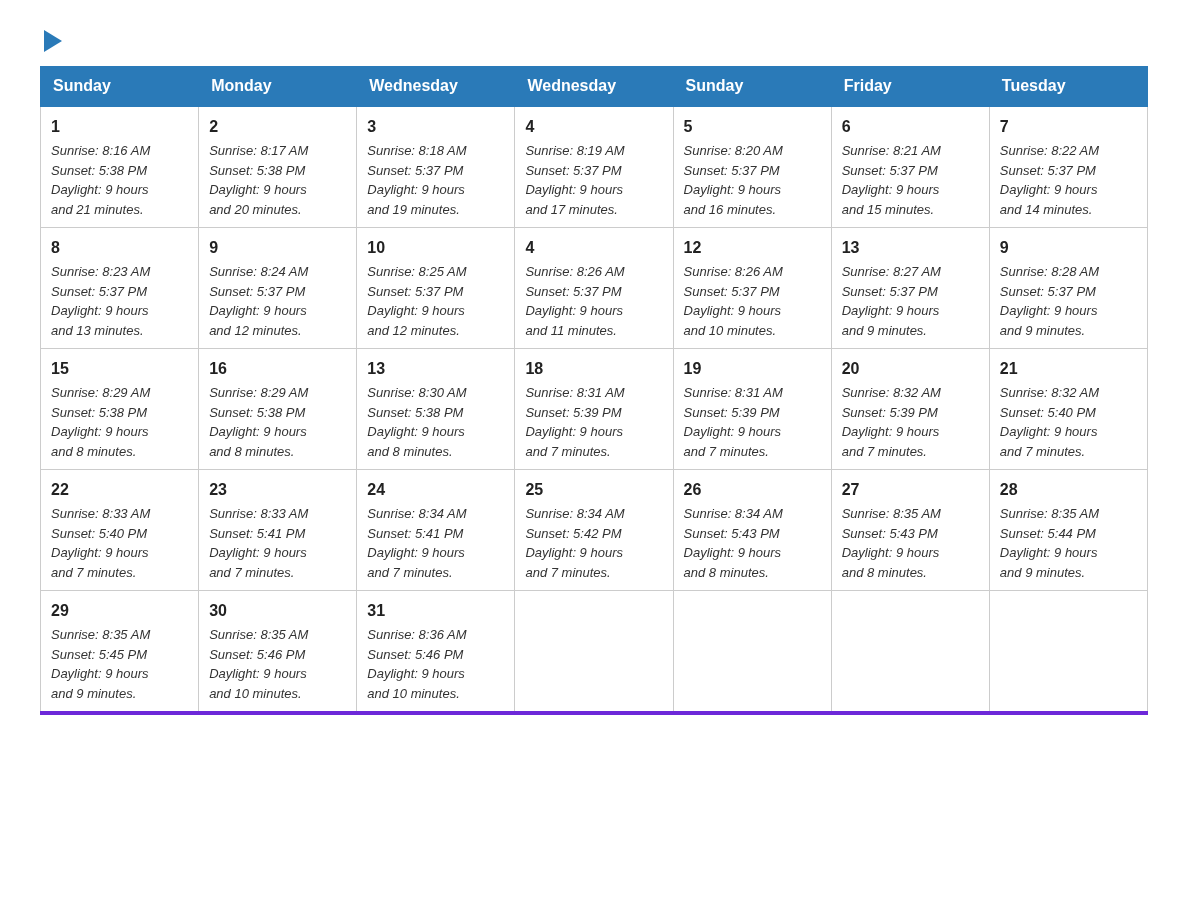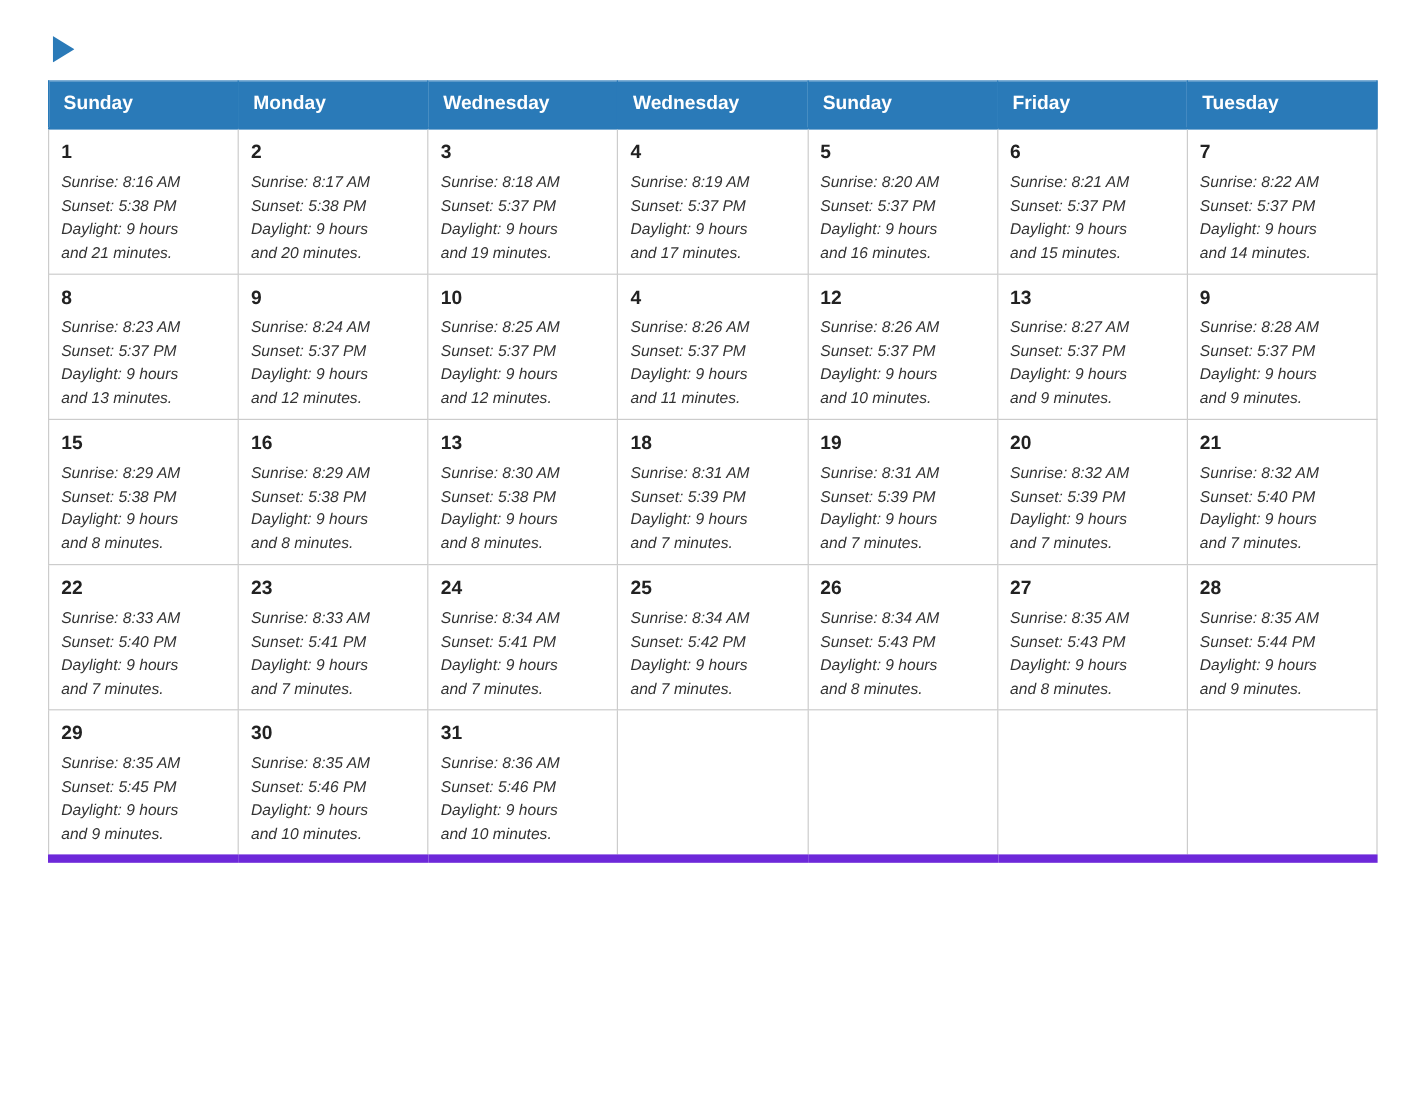--- a/index.html
+++ b/index.html
@@ -79,21 +79,21 @@
       color: #222;
       display: block;
       margin-bottom: 2px;
     }
     .calendar-table tbody tr td .day-info {
       font-size: 13px;
       color: #333;
       font-style: italic;
     }
     .calendar-table tbody tr:last-child td {
-      border-bottom: 7px solid #6d28d9;
+      border-bottom: 4px solid #6d28d9;
       border-radius: 32px;
     }
     .calendar-table tbody tr td:first-child {
       border-left: 1px solid #ccc;
     }
     .row-border-top td {
       border-top: 2px solid #2a7ab8 !important;
     }
     .empty-cell {
       background: #fff;

